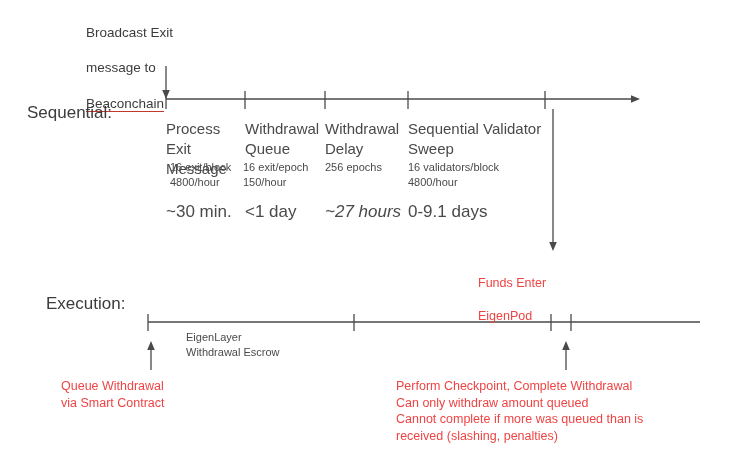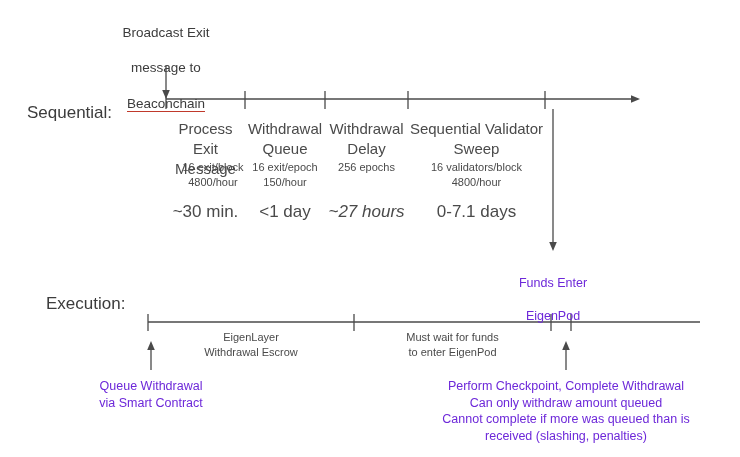--- a/index.html
+++ b/index.html
@@ -16,21 +16,20 @@
     overflow: hidden;
   }
   .diagram {
     position: absolute;
     left: 0; top: 0;
     width: 740px;
     height: 457px;
   }
   .abs { position: absolute; }
   .ctext {
-    text-align: center;
     line-height: 1.32;
     white-space: pre-line;
   }
   .lbl-big {
     font-size: 17px;
     color: #3c3c3c;
   }
   .lbl-top {
     font-size: 13.5px;
     color: #3c3c3c;
@@ -42,21 +41,21 @@
   .seg-stat {
     font-size: 11px;
     color: #4a4a4a;
   }
   .seg-time {
     font-size: 17px;
     color: #4a4a4a;
   }
   .note {
     font-size: 12.5px;
-    color: #6d28d9;
+    color: #ef4444;
   }
   .mid-label {
     font-size: 11px;
     color: #4a4a4a;
   }
   .underline-red {
     border-bottom: 1.5px solid #c0392b;
     display: inline-block;
     line-height: 1.05;
   }
@@ -121,31 +120,29 @@
 
   <div class="abs ctext seg-title" style="left:325px; top:119px; width:83px;">Withdrawal
 Delay</div>
   <div class="abs ctext seg-stat" style="left:325px; top:160px; width:83px;">256 epochs</div>
   <div class="abs ctext seg-time" style="left:325px; top:201px; width:83px;font-style:italic;">~27 hours</div>
 
   <div class="abs ctext seg-title" style="left:408px; top:119px; width:137px;">Sequential Validator
 Sweep</div>
   <div class="abs ctext seg-stat" style="left:408px; top:160px; width:137px;">16 validators/block
 4800/hour</div>
-  <div class="abs ctext seg-time" style="left:408px; top:201px; width:137px;">0-7.1 days</div>
+  <div class="abs ctext seg-time" style="left:408px; top:201px; width:137px;">0-9.1 days</div>
 
   <div class="abs ctext note" style="left:478px; top:258px; width:150px;">
     <div>Funds Enter</div>
     <div>EigenPod</div>
   </div>
 
   <div class="abs ctext mid-label" style="left:186px; top:330px; width:130px;">EigenLayer
 Withdrawal Escrow</div>
-  <div class="abs ctext mid-label" style="left:385px; top:330px; width:135px;">Must wait for funds
-to enter EigenPod</div>
 
   <div class="abs ctext note" style="left:61px; top:378px; width:180px;">Queue Withdrawal
 via Smart Contract</div>
   <div class="abs ctext note" style="left:396px; top:378px; width:340px;">Perform Checkpoint, Complete Withdrawal
 Can only withdraw amount queued
 Cannot complete if more was queued than is
 received (slashing, penalties)</div>
 
 </div>
 

